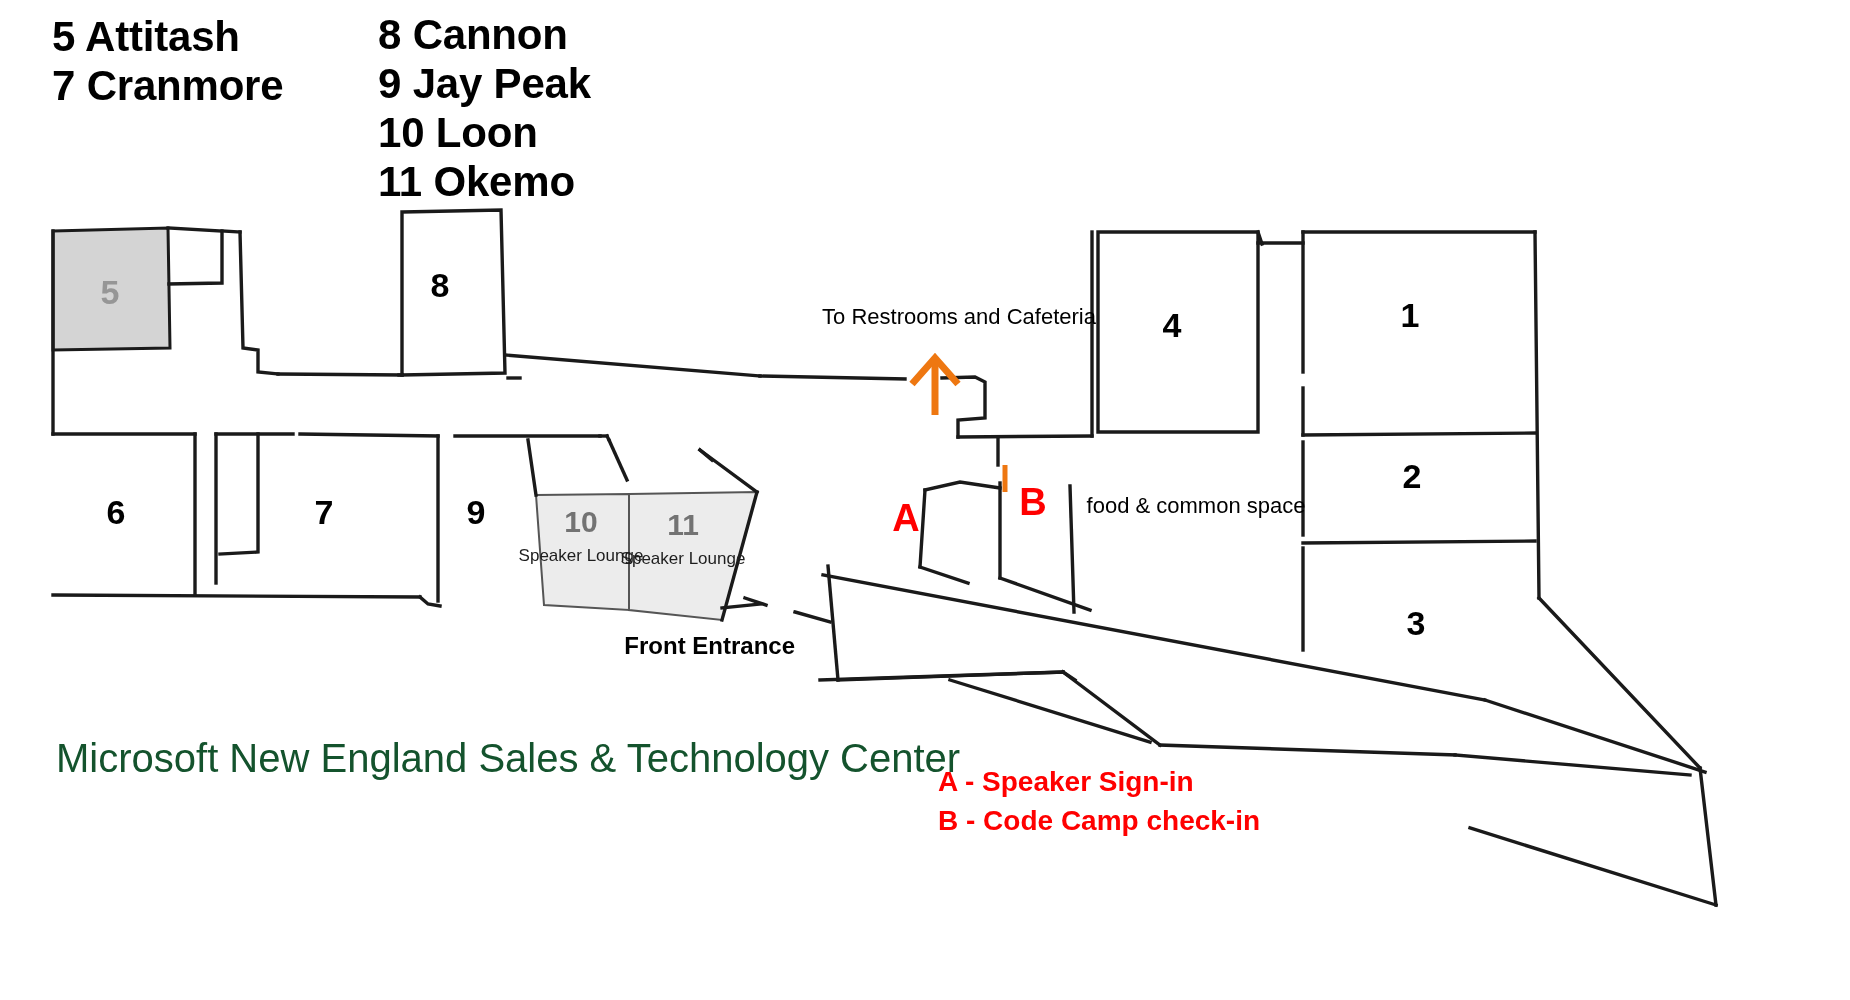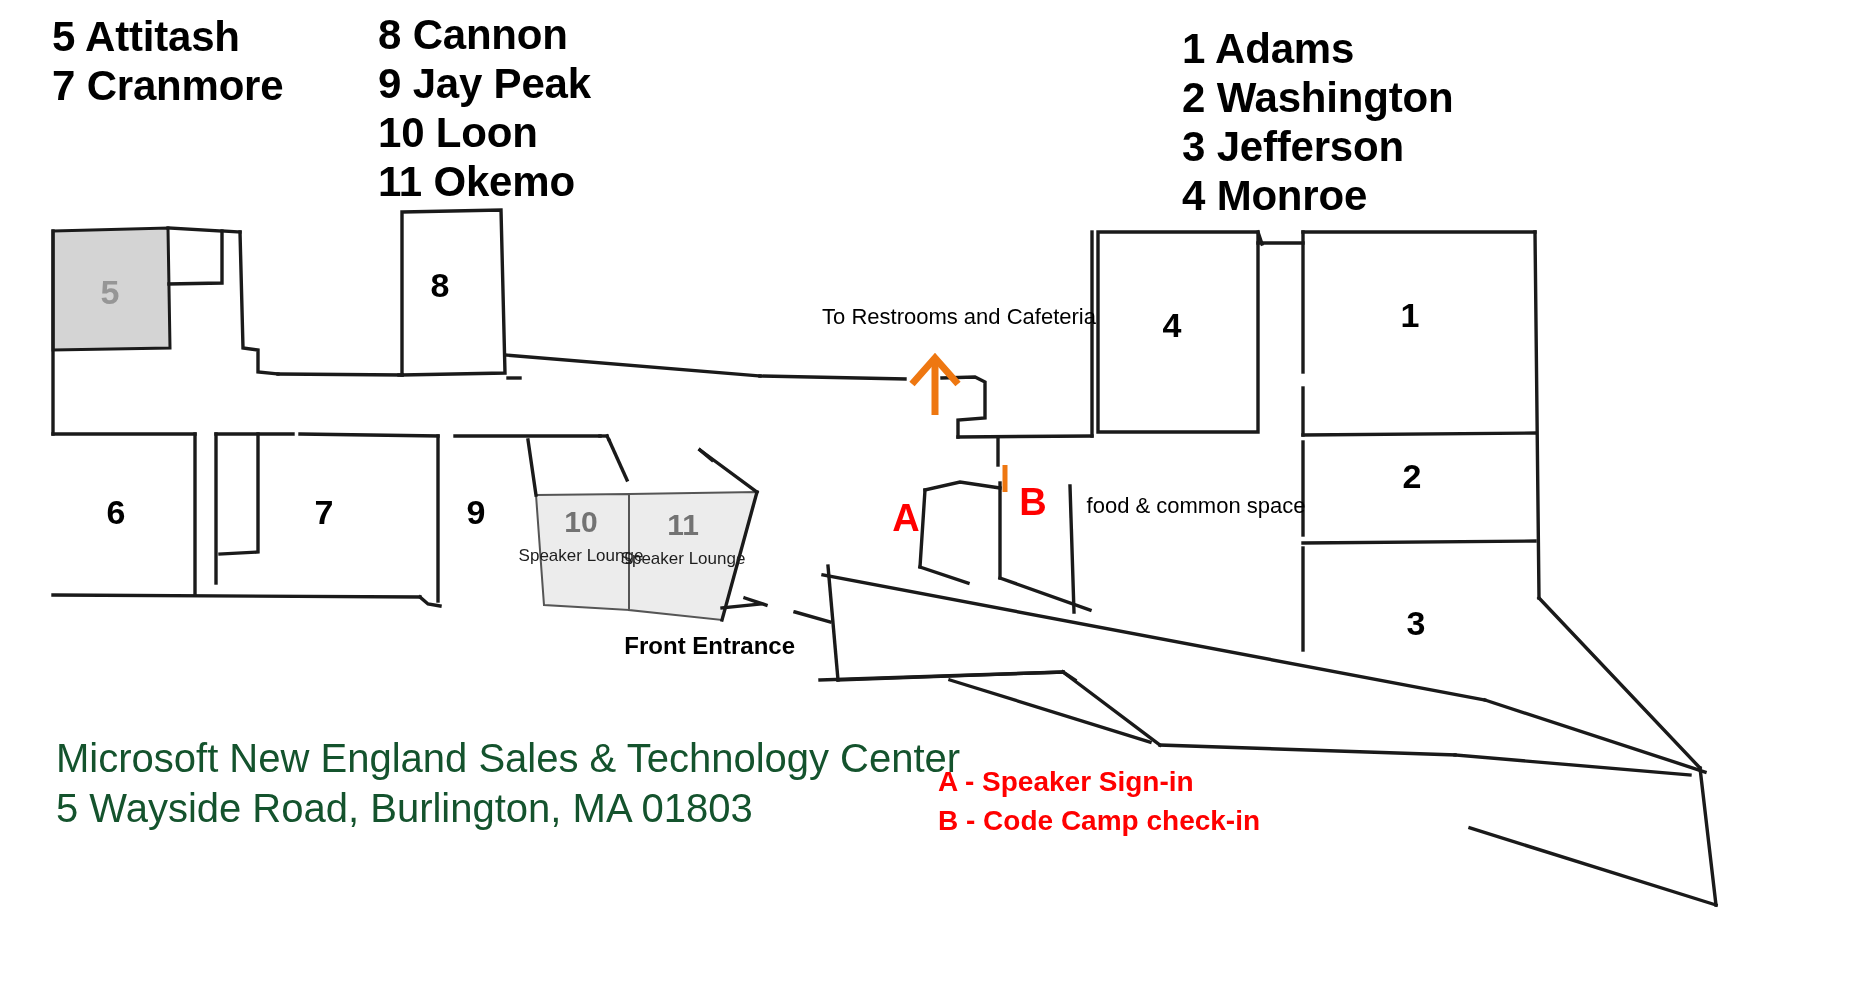--- a/index.html
+++ b/index.html
@@ -219,26 +219,20 @@
     <span class="legend-line">7 Cranmore</span>
   </div>
 
   <div class="legend-block" id="legend-mid">
     <span class="legend-line">8 Cannon</span>
     <span class="legend-line">9 Jay Peak</span>
     <span class="legend-line">10 Loon</span>
     <span class="legend-line">11 Okemo</span>
   </div>
 
-  <div class="legend-block" id="legend-right">
-    <span class="legend-line">1 Adams</span>
-    <span class="legend-line">2 Washington</span>
-    <span class="legend-line">3 Jefferson</span>
-    <span class="legend-line">4 Monroe</span>
-  </div>
 
   <div class="room-num gray" style="left:110px; top:292px;">5</div>
   <div class="room-num" style="left:116px; top:512px;">6</div>
   <div class="room-num" style="left:324px; top:512px;">7</div>
   <div class="room-num" style="left:440px; top:285px;">8</div>
   <div class="room-num" style="left:476px; top:512px;">9</div>
 
   <div class="room-num small" style="left:581px; top:522px;">10</div>
   <div class="room-sub" style="left:581px; top:545px;">Speaker
 Lounge</div>
@@ -260,21 +254,20 @@
 common space</div>
 
   <div class="ann-bold" style="left:580px; top:630px; width:215px;">Front
 Entrance</div>
 
   <div class="marker-red" style="left:906px; top:518px;">A</div>
   <div class="marker-red" style="left:1033px; top:502px;">B</div>
 
   <div class="caption" style="left:56px; top:733px;">
     <span class="cap-line">Microsoft New England Sales &amp; Technology Center</span>
-    <span class="cap-line">5 Wayside Road, Burlington, MA 01803</span>
   </div>
 
   <div class="key-red" style="left:938px; top:763px;">
     <span class="key-line">A - Speaker Sign-in</span>
     <span class="key-line">B - Code Camp check-in</span>
   </div>
 
 </div>
 
 </body></html>

